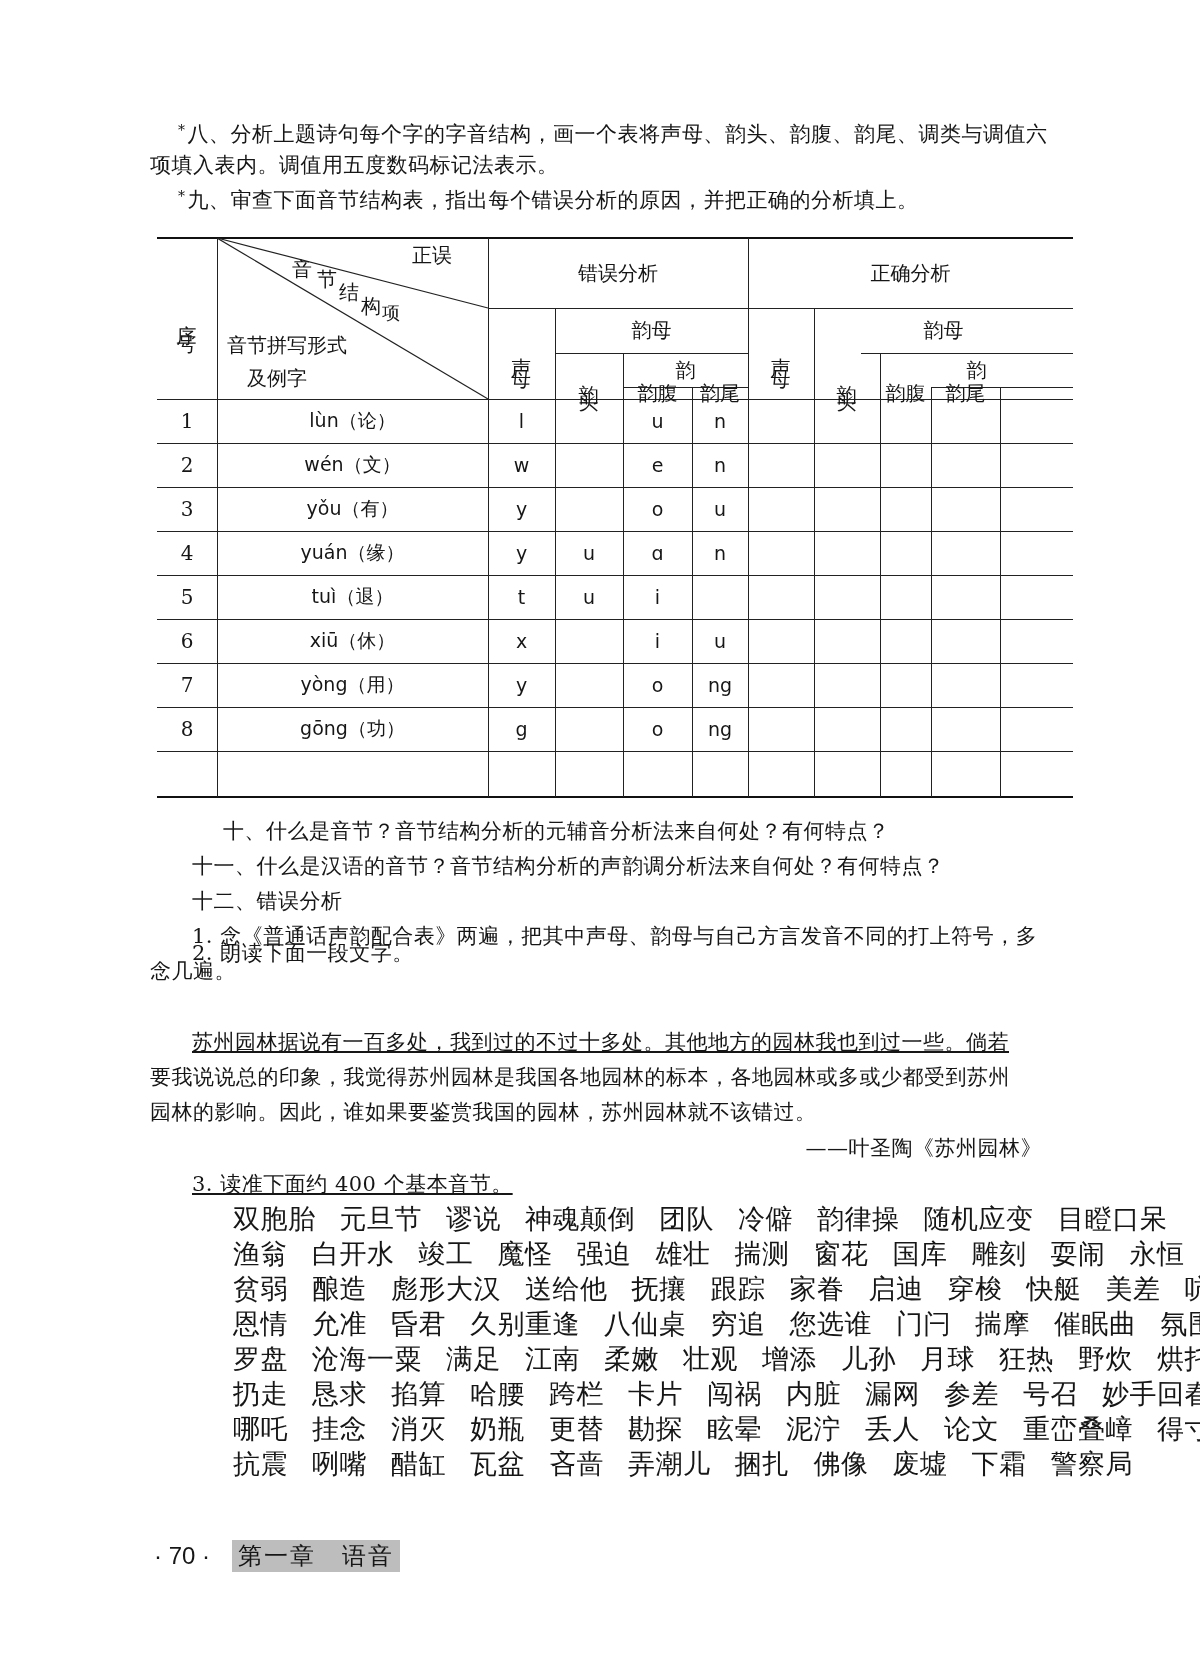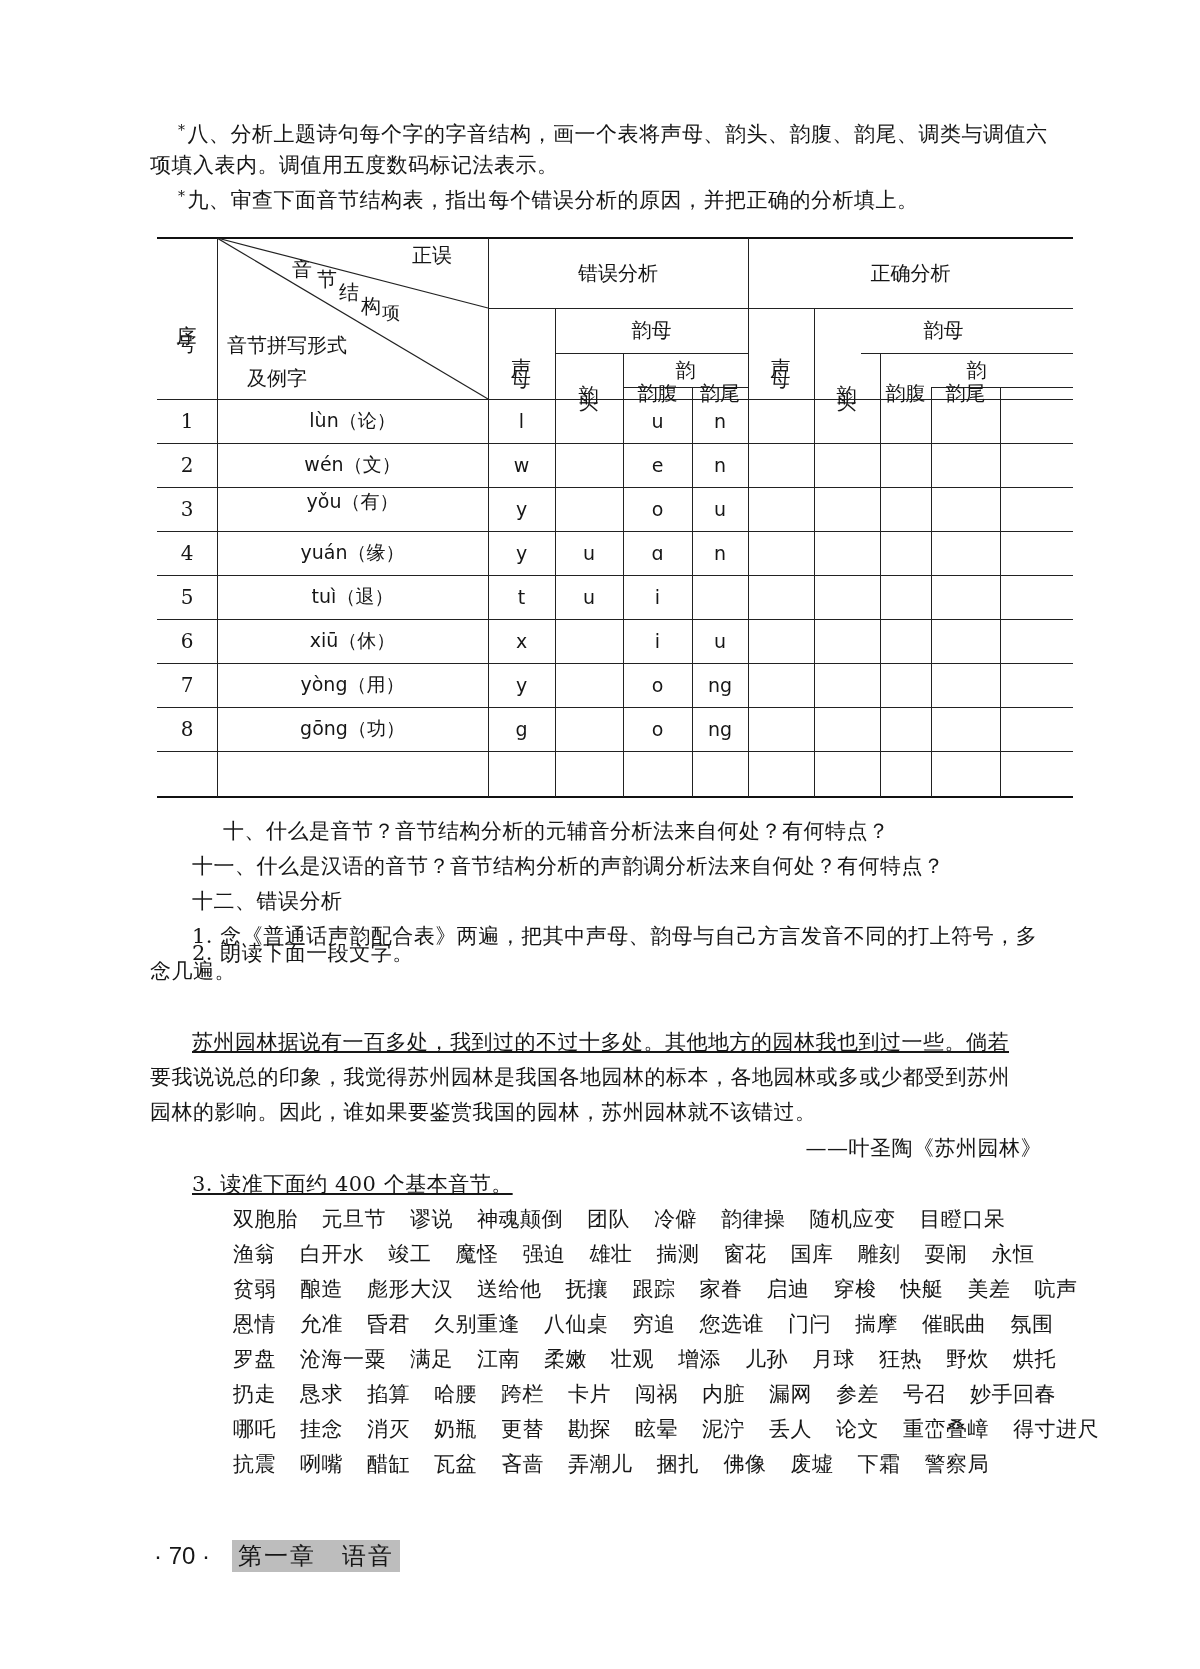--- a/index.html
+++ b/index.html
@@ -9,21 +9,21 @@
   .star { font-size: 14px; vertical-align: top; position: relative; top: -4px; margin-right: 2px; }
   
   #tbl { position: absolute; left: 157px; top: 238px; width: 916px; height: 559px; }
   #tbl .hl { position: absolute; left: 0; height: 0; border-top: 1px solid #222; }
   #tbl .vl { position: absolute; width: 0; border-left: 1px solid #222; }
   #tbl .cell { position: absolute; display: flex; align-items: center; justify-content: center;
                font-size: 20px; text-align: center; }
   #tbl .pin { font-family: "DejaVu Sans", "Liberation Sans", sans-serif; font-size: 19px; }
   #tbl .vert { flex-direction: column; line-height: 36px; }
   .diag-svg { position: absolute; left: 60px; top: 0; }
-  .words-row { position: absolute; left: 233px; font-size: 21px; line-height: 28px; white-space: nowrap; }
+  .words-row { position: absolute; left: 233px; font-size: 27px; line-height: 28px; white-space: nowrap; }
   .words-row span { margin-right: 24px; letter-spacing: 0.5px; }
   .footer { position: absolute; top: 1540px; left: 154px; font-size: 24px; line-height: 32px; display: flex; align-items: center; }
   .pagenum { font-family: "Liberation Sans", sans-serif; font-size: 24px; margin-right: 22px; }
   .chapter { background: #bdbdbd; padding: 0 6px; letter-spacing: 2px; font-size: 24px; }
 </style>
 </head>
 <body>
 
 <div class="line" style="left:178px; top:120px;"><span class="star">*</span><span>八、分析上题诗句每个字的字音结构，画一个表将声母、韵头、韵腹、韵尾、调类与调值六</span></div>
 <div class="line" style="left:150px; top:151px;">项填入表内。调值用五度数码标记法表示。</div>
@@ -127,21 +127,21 @@
         <div class="cell pin" style="left: 466px; top: 205px; width: 69px; height: 44px;">e</div>
         <div class="cell pin" style="left: 535px; top: 205px; width: 56px; height: 44px;">n</div>
         <div class="cell" style="left: 591px; top: 205px; width: 66px; height: 44px;"></div>
         <div class="cell" style="left: 657px; top: 205px; width: 66px; height: 44px;"></div>
         <div class="cell" style="left: 723px; top: 205px; width: 51px; height: 44px;"></div>
         <div class="cell" style="left: 774px; top: 205px; width: 69px; height: 44px;"></div>
         <div class="cell" style="left: 843px; top: 205px; width: 73px; height: 44px;"></div>
       </div>
       <div>
         <div class="cell " style="left: 0px; top: 249px; width: 60px; height: 44px;">3</div>
-        <div class="cell pin" style="left: 60px; top: 242px; width: 271px; height: 44px;">yǒu（有）</div>
+        <div class="cell pin" style="left: 60px; top: 249px; width: 271px; height: 44px;">yǒu（有）</div>
         <div class="cell pin" style="left: 331px; top: 249px; width: 67px; height: 44px;">y</div>
         <div class="cell pin" style="left: 398px; top: 249px; width: 68px; height: 44px;"></div>
         <div class="cell pin" style="left: 466px; top: 249px; width: 69px; height: 44px;">o</div>
         <div class="cell pin" style="left: 535px; top: 249px; width: 56px; height: 44px;">u</div>
         <div class="cell" style="left: 591px; top: 249px; width: 66px; height: 44px;"></div>
         <div class="cell" style="left: 657px; top: 249px; width: 66px; height: 44px;"></div>
         <div class="cell" style="left: 723px; top: 249px; width: 51px; height: 44px;"></div>
         <div class="cell" style="left: 774px; top: 249px; width: 69px; height: 44px;"></div>
         <div class="cell" style="left: 843px; top: 249px; width: 73px; height: 44px;"></div>
       </div>

